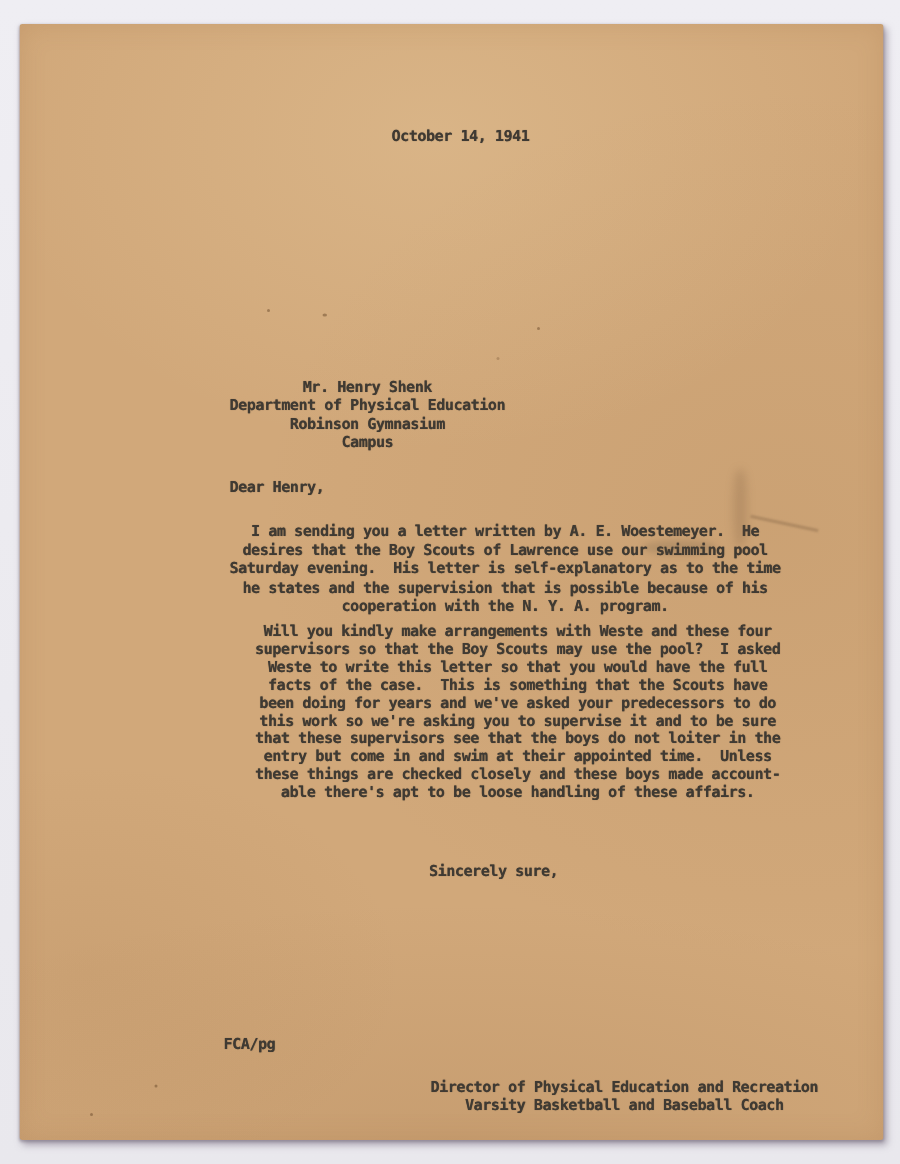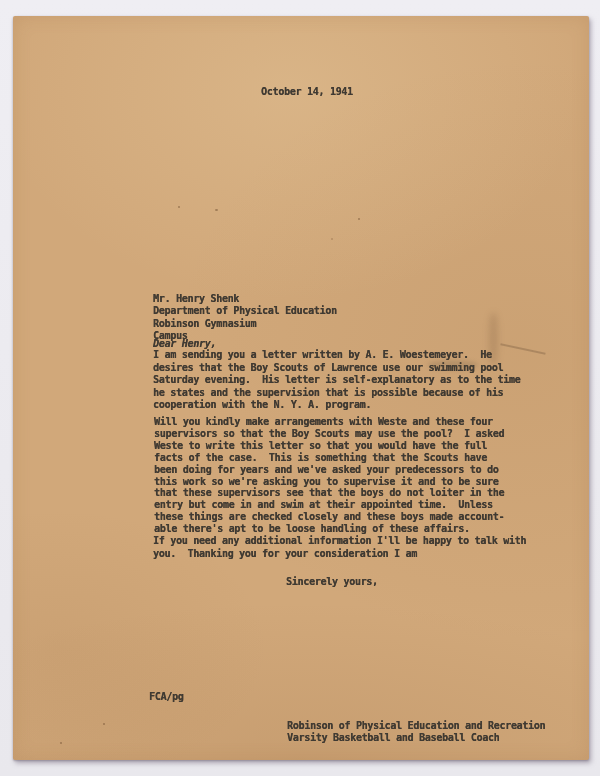--- a/index.html
+++ b/index.html
@@ -8,20 +8,21 @@
     padding: 0;
     background: #edecf1;
     font-family: "DejaVu Sans Mono", "Liberation Mono", monospace;
   }
   .stage {
     position: relative;
     width: 600px;
     height: 776px;
     background: linear-gradient(180deg, #efeef3 0%, #ebeaef 60%, #e9e8ed 100%);
     overflow: hidden;
+    text-align: center;
   }
   .paper {
     position: absolute;
     left: 13px;
     top: 16px;
     width: 576px;
     height: 744px;
     border-radius: 2px;
     background:
       radial-gradient(ellipse 420px 300px at 48% 10%, rgba(238,212,168,0.28), transparent 70%),
@@ -39,24 +40,24 @@
     font-family: "DejaVu Sans Mono", "Liberation Mono", monospace;
     font-size: 10px;
     font-weight: 700;
     letter-spacing: -0.28px;
     color: #3f3a33;
     white-space: pre;
     filter: blur(0.35px);
     text-shadow: 0.2px 0.2px 0.5px rgba(45,40,34,0.75);
   }
   .date       { left: 248px; top: 70px; }
-  .address    { left: 140px; top: 237px; line-height: 12.3px; margin-top: 40px; }
-  .salutation { left: 140px; top: 322px; font-style: italic; }
+  .address    { left: 140px; top: 237px; line-height: 12.3px; }
+  .salutation { left: 140px; top: 304px; }
   .para1      { left: 140px; top: 333px; line-height: 12.5px; }
-  .para2      { left: 141px; top: 400px; line-height: 11.9px; }
+  .para2      { left: 157px; top: 400px; line-height: 11.9px; }
   .para3      { left: 140px; top: 519px; line-height: 12.5px; }
   .closing    { left: 273px; top: 560px; }
   .initials   { left: 136px; top: 675px; }
   .sigblock   { left: 274px; top: 704px; line-height: 12.3px; }
 
   .mark { position: absolute; pointer-events: none; }
   .ink-streak {
     left: 476px; top: 297px; width: 9px; height: 52px;
     background: rgba(112,84,55,0.22);
     filter: blur(3px);
@@ -112,28 +113,26 @@
 supervisors so that the Boy Scouts may use the pool?  I asked
 Weste to write this letter so that you would have the full
 facts of the case.  This is something that the Scouts have
 been doing for years and we've asked your predecessors to do
 this work so we're asking you to supervise it and to be sure
 that these supervisors see that the boys do not loiter in the
 entry but come in and swim at their appointed time.  Unless
 these things are checked closely and these boys made account-
 able there's apt to be loose handling of these affairs.</div>
 
-    <div class="tw para3">If you need any additional information I'll be happy to talk with
-you.  Thanking you for your consideration I am</div>
 
-    <div class="tw closing">Sincerely yours,</div>
+    <div class="tw closing">Sincerely sure,</div>
 
     <div class="tw initials">FCA/pg</div>
 
-    <div class="tw sigblock">Robinson of Physical Education and Recreation
+    <div class="tw sigblock">Director of Physical Education and Recreation
 Varsity Basketball and Baseball Coach</div>
 
     <div class="mark ink-streak"></div>
     <div class="mark ink-smudge"></div>
     <div class="mark scratch-mark"></div>
     <div class="mark speck s1"></div>
     <div class="mark speck s2"></div>
     <div class="mark speck s3"></div>
     <div class="mark speck s4"></div>
     <div class="mark speck s5"></div>

